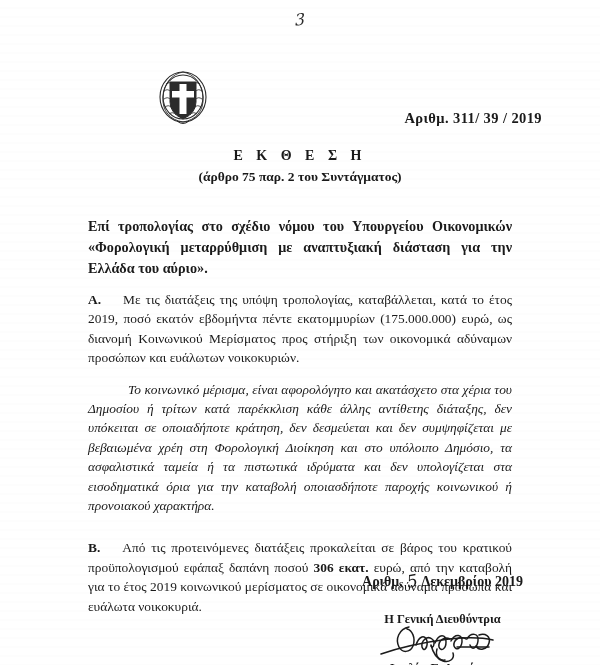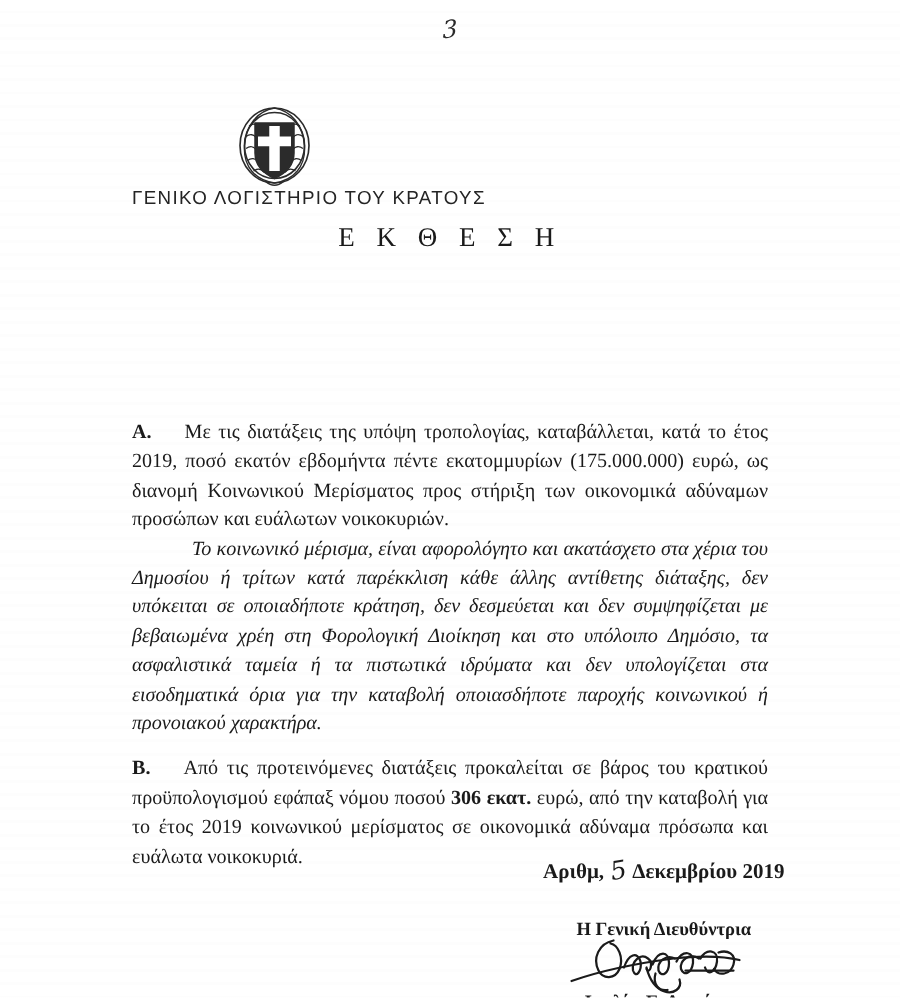--- a/index.html
+++ b/index.html
@@ -81,22 +81,22 @@
 
   
   .title-block {
     position: absolute;
     left: 0;
     top: 148px;
     width: 600px;
     text-align: center;
   }
   .title-main {
-    font-weight: normal;
-    font-size: 18px;
+    font-weight: bold;
+    font-size: 14px;
     letter-spacing: 5px;
     margin-bottom: 5px;
   }
   .title-sub1 {
     font-weight: bold;
     font-size: 14.5px;
     margin-bottom: 3px;
   }
   .title-sub2 {
     font-weight: bold;
@@ -121,21 +121,21 @@
     position: absolute;
     left: 88px;
     top: 278px;
     width: 424px;
   }
   .para {
     font-size: 13.4px;
     line-height: 19.4px;
     text-align: justify;
     text-justify: inter-word;
-    margin: 0 0 0 0;
+    margin: 12px 0 0 0;
     text-indent: 0;
   }
   .para.indent {
     text-indent: 40px;
     font-style: italic;
   }
   .para-label {
     font-weight: bold;
     margin-right: 22px;
   }
@@ -216,41 +216,43 @@
                  M48 18 q-4 -3 -7 1 M50 25 q-4 -3 -7 1 M50 33 q-4 -3 -7 1 M49 41 q-4 -3 -7 1 M45 48 q-4 -3 -7 1"></path>
       </g>
       <path d="M18 16 L44 16 L44 36 Q44 47 31 53 Q18 47 18 36 Z" fill="#2b2b2b" stroke="#2b2b2b" stroke-width="1"></path>
       <path d="M27.5 18 L34.5 18 L34.5 25 L42 25 L42 31.5 L34.5 31.5 L34.5 48 L27.5 48 L27.5 31.5 L20 31.5 L20 25 L27.5 25 Z" fill="#ffffff"></path>
       <g stroke="#2b2b2b" stroke-width="1" fill="none">
         <path d="M25 55 q6 5 12 0"></path>
       </g>
     </svg>
   </div>
 
-
-  <div class="org-name">ΓΕΝΙΚΟ ΛΟΓΙΣΤΗΡΙΟ ΤΟΥ ΚΡΑΤΟΥΣ</div>
+  <div class="arithm">Αριθμ.  311/ 39 / 2019</div>
+
 
   <div class="title-block">
     <div class="title-main">Ε Κ Θ Ε Σ Η</div>
-  </div>
-
+    <div class="title-sub2">(άρθρο 75 παρ. 2 του Συντάγματος)</div>
+  </div>
+
+  <div class="subject">Επί τροπολογίας στο σχέδιο νόμου του Υπουργείου Οικονομικών «Φορολογική μεταρρύθμιση με αναπτυξιακή διάσταση για την Ελλάδα του αύριο».</div>
 
   <div class="body-block">
 
     <p class="para">
       <span class="para-label">Α.</span><span>Με τις διατάξεις της υπόψη τροπολογίας, καταβάλλεται, κατά το έτος 2019, ποσό εκατόν εβδομήντα πέντε εκατομμυρίων (175.000.000) ευρώ, ως διανομή Κοινωνικού Μερίσματος προς στήριξη των οικονομικά αδύναμων προσώπων και ευάλωτων νοικοκυριών.</span>
     </p>
 
     <p class="para indent">Το κοινωνικό μέρισμα, είναι αφορολόγητο και ακατάσχετο στα χέρια του Δημοσίου ή τρίτων κατά παρέκκλιση κάθε άλλης αντίθετης διάταξης, δεν υπόκειται σε οποιαδήποτε κράτηση, δεν δεσμεύεται και δεν συμψηφίζεται με βεβαιωμένα χρέη στη Φορολογική Διοίκηση και στο υπόλοιπο Δημόσιο, τα ασφαλιστικά ταμεία ή τα πιστωτικά ιδρύματα και δεν υπολογίζεται στα εισοδηματικά όρια για την καταβολή οποιασδήποτε παροχής κοινωνικού ή προνοιακού χαρακτήρα.</p>
 
 
     <div class="gap"></div>
 
     <p class="para">
-      <span class="para-label">Β.</span><span>Από τις προτεινόμενες  διατάξεις προκαλείται σε βάρος του κρατικού προϋπολογισμού εφάπαξ νόμου ποσού </span><span class="b">306 εκατ.</span><span> ευρώ,  από την καταβολή για το έτος 2019 κοινωνικού μερίσματος σε οικονομικά αδύναμα πρόσωπα και ευάλωτα νοικοκυριά.</span>
+      <span class="para-label">Β.</span><span>Από τις προτεινόμενες  διατάξεις προκαλείται σε βάρος του κρατικού προϋπολογισμού εφάπαξ δαπάνη ποσού </span><span class="b">306 εκατ.</span><span> ευρώ,  από την καταβολή για το έτος 2019 κοινωνικού μερίσματος σε οικονομικά αδύναμα πρόσωπα και ευάλωτα νοικοκυριά.</span>
     </p>
   </div>
 
   <div class="sig-area">
     <div class="date-line">
       <span>Αριθμ,</span><span class="hand-day">5</span><span>Δεκεμβρίου  2019</span>
     </div>
 
     <div class="sig-title">Η Γενική Διευθύντρια</div>
 

